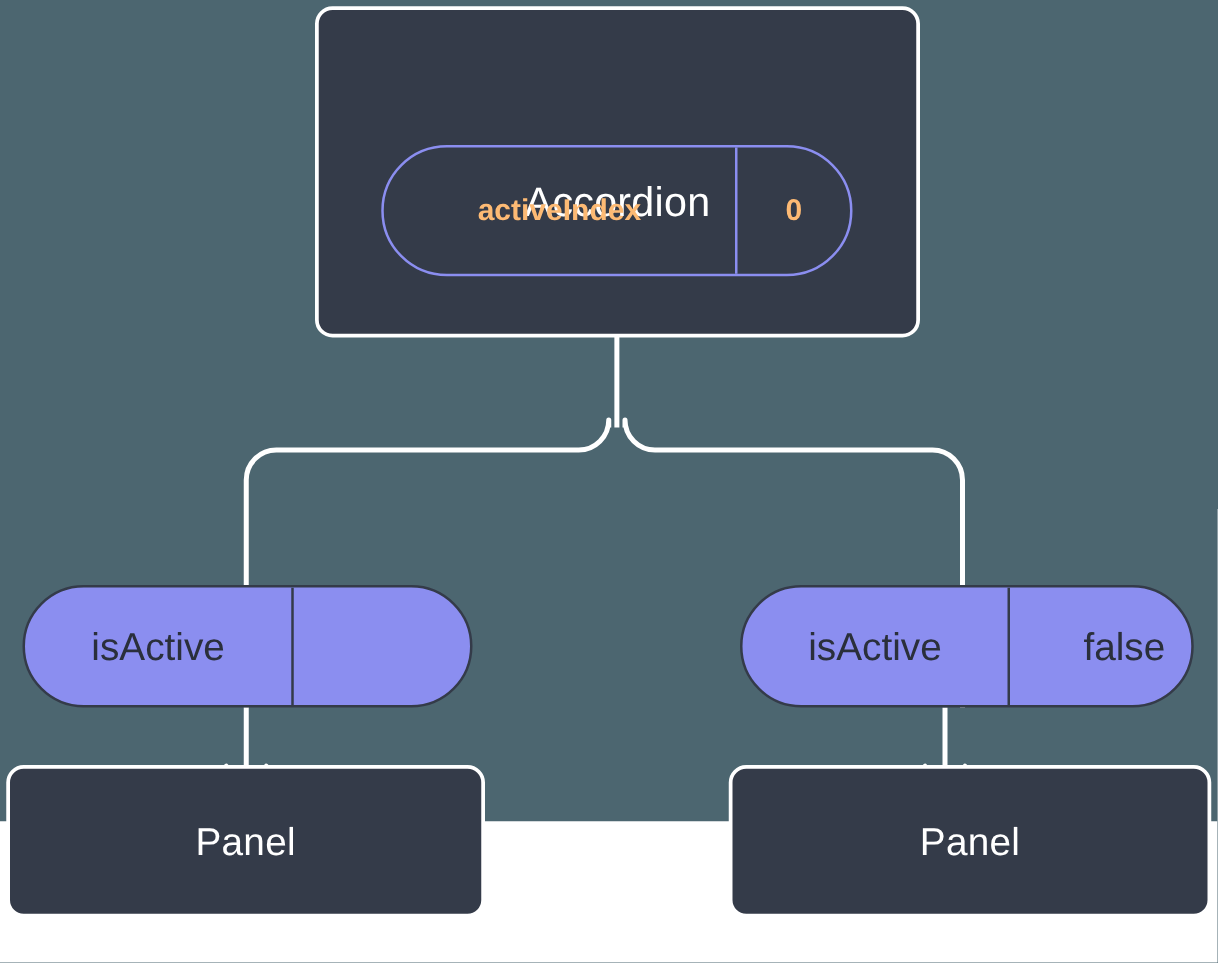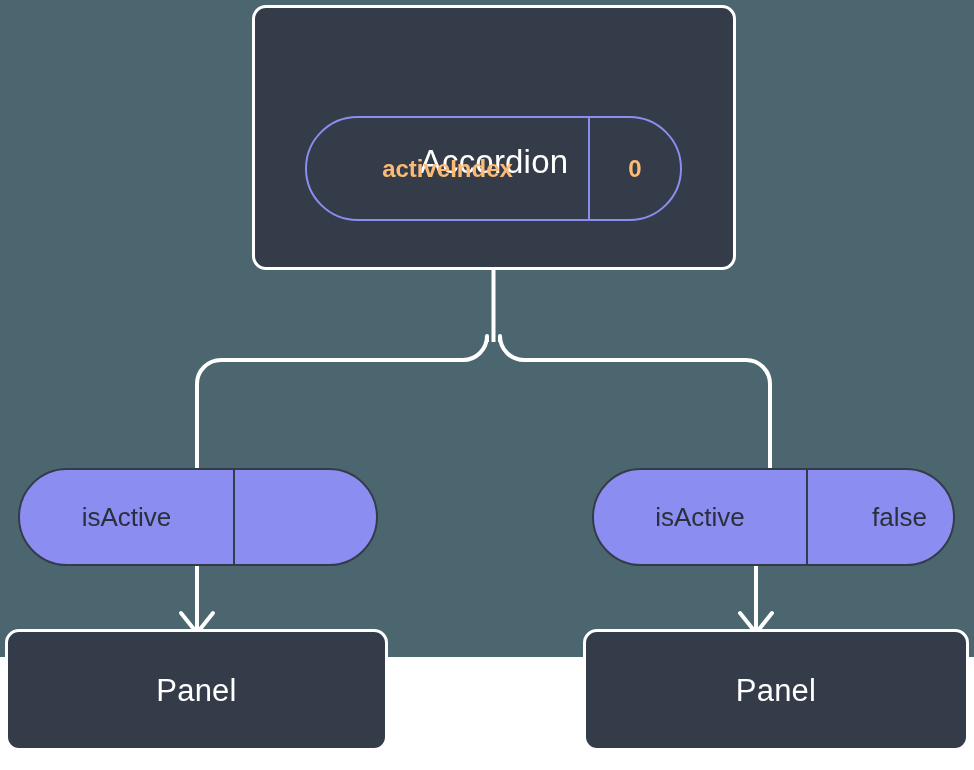--- a/index.html
+++ b/index.html
@@ -56,21 +56,21 @@
     top: 5px;
     width: 484px;
     height: 265px;
     flex-direction: column;
     align-items: center;
     padding-top: 48px;
   }
 
   
   .panel-box {
-    top: 629px;
+    top: 612px;
     height: 122px;
     align-items: center;
   }
   #panel-box-left  { left: 5px;   width: 383px; }
   #panel-box-right { left: 583px; width: 386px; }
   .panel-box .node-title { font-size: 31px; }
 
   
   #active-index-pill {
     position: absolute;
@@ -115,21 +115,21 @@
     align-items: stretch;
     overflow: hidden;
     z-index: 3;
   }
   .prop-pill .pill-key,
   .prop-pill .pill-val {
     display: flex;
     align-items: center;
     justify-content: center;
     color: #2a2f3b;
-    font-size: 26px;
+    font-size: 31px;
     line-height: 1;
     white-space: nowrap;
   }
   .prop-pill .pill-key {
     border-right: 2px solid #343b49;
   }
 
   #prop-pill-left {
     left: 18px;
     top: 468px;

